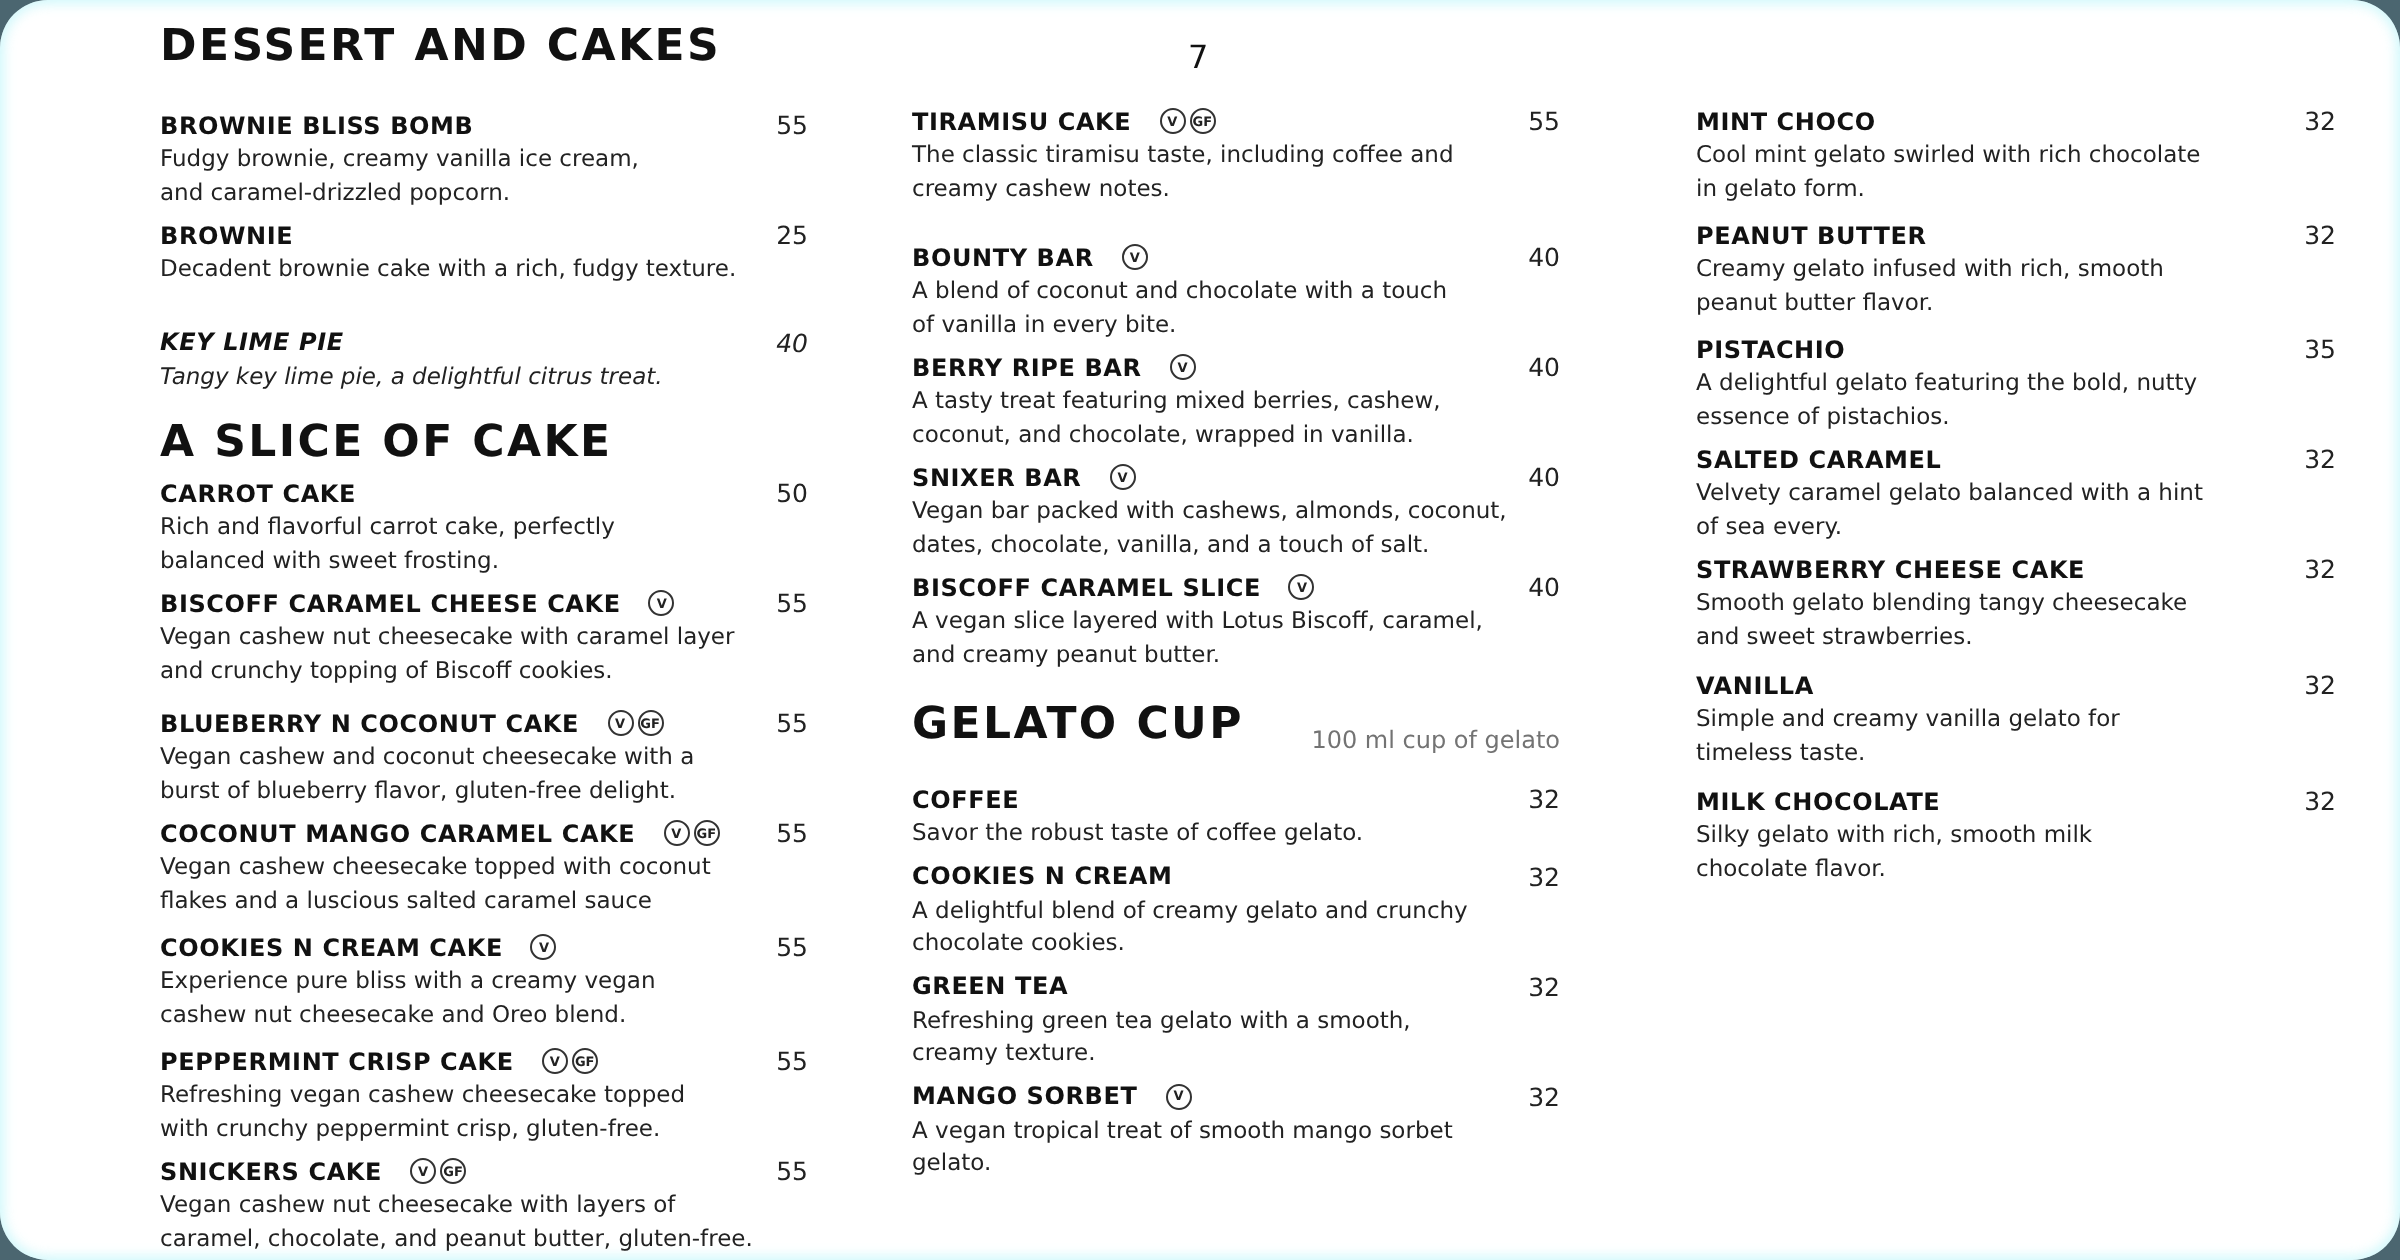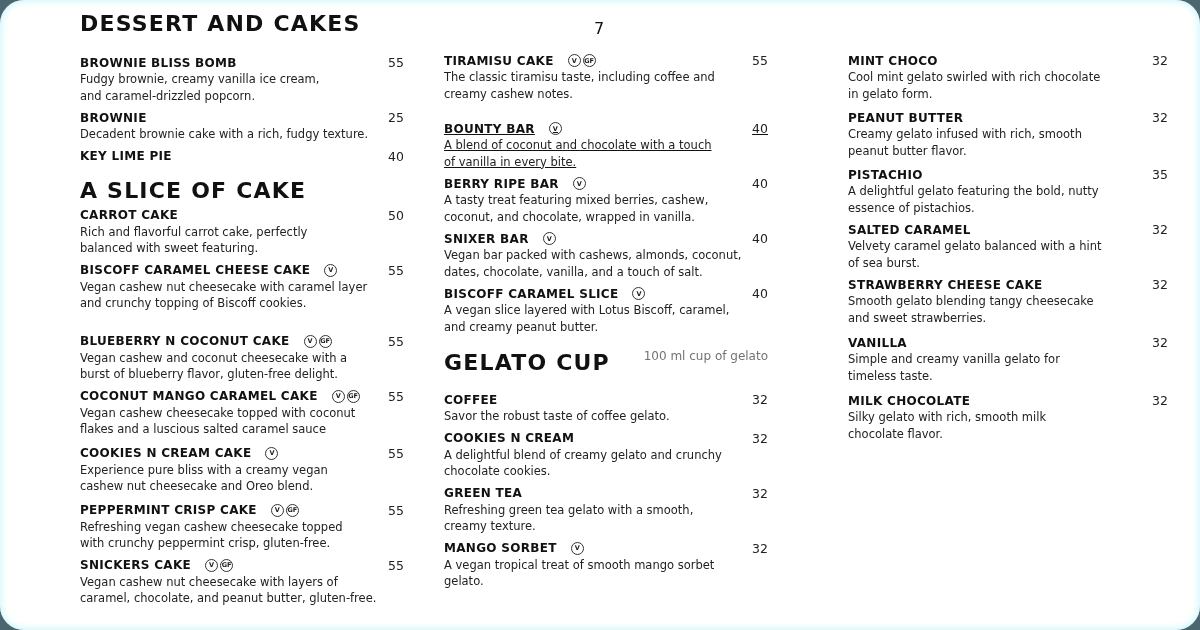--- a/index.html
+++ b/index.html
@@ -15,30 +15,30 @@
       border-radius:24px;
       box-shadow: inset 0 0 6px 2px rgba(190,245,250,0.7);
       overflow:hidden;
     }
     .page-number {
       position:absolute; left:594px; top:19px;
       font-size:16px; color:#111;
     }
     .col { position:absolute; }
     .col-1 { left:80px; top:10px; width:324px; }
-    .col-2 { left:444px; top:52px; width:324px; }
+    .col-2 { left:456px; top:52px; width:324px; }
     .col-3 { left:848px; top:52px; width:320px; }
 
     .section-title {
       font-family:"DejaVu Sans", sans-serif;
       font-weight:bold; font-size:22px; letter-spacing:1.2px;
       margin:0; line-height:28px;
     }
     .section-head {
-      display:flex; align-items:flex-start; justify-content:space-between;
+      display:flex; align-items:flex-end; justify-content:space-between;
     }
     .section-note { font-size:12px; color:#737373; }
 
     .item { position:relative; }
     .item-head {
       display:flex; align-items:center; justify-content:space-between;
       height:17px;
       text-align:right;
     }
     .item-name-wrap { display:flex; align-items:center; }
@@ -80,57 +80,58 @@
         </div>
         <div class="item" style="margin-top: 5px;">
           <div class="item-head">
             <div class="item-name-wrap">
               <span class="item-name">BROWNIE</span>
             </div>
             <span class="item-price">25</span>
           </div>
           <div class="item-desc">Decadent brownie cake with a rich, fudgy texture.</div>
         </div>
-        <div class="item" style="margin-top: 5px;">
+        <div class="item" style="margin-top: 20px; font-style: italic;">
           <div class="item-head">
             <div class="item-name-wrap">
               <span class="item-name">KEY LIME PIE</span>
             </div>
             <span class="item-price">40</span>
           </div>
+          <div class="item-desc">Tangy key lime pie, a delightful citrus treat.</div>
         </div>
       </div>
       <div style="margin-top: 12px;">
         <div class="section-head">
           <h2 class="section-title">A SLICE OF CAKE</h2>
         </div>
         <div class="item" style="margin-top: 2px;">
           <div class="item-head">
             <div class="item-name-wrap">
               <span class="item-name">CARROT CAKE</span>
             </div>
             <span class="item-price">50</span>
           </div>
           <div class="item-desc">Rich and flavorful carrot cake, perfectly</div>
-          <div class="item-desc">balanced with sweet featuring.</div>
+          <div class="item-desc">balanced with sweet frosting.</div>
         </div>
         <div class="item" style="margin-top: 5px;">
           <div class="item-head">
             <div class="item-name-wrap">
               <span class="item-name">BISCOFF CARAMEL CHEESE CAKE</span>
               <span class="badges" style="margin-left: 14px;">
                 <span class="badge">V</span>
               </span>
             </div>
             <span class="item-price">55</span>
           </div>
           <div class="item-desc">Vegan cashew nut cheesecake with caramel layer</div>
           <div class="item-desc">and crunchy topping of Biscoff cookies.</div>
         </div>
-        <div class="item" style="margin-top: 21px;">
+        <div class="item" style="margin-top: 10px;">
           <div class="item-head">
             <div class="item-name-wrap">
               <span class="item-name">BLUEBERRY N COCONUT CAKE</span>
               <span class="badges" style="margin-left: 14px;">
                 <span class="badge">V</span>
                 <span class="badge">GF</span>
               </span>
             </div>
             <span class="item-price">55</span>
           </div>
@@ -203,21 +204,21 @@
               <span class="badges" style="margin-left: 14px;">
                 <span class="badge">V</span>
                 <span class="badge">GF</span>
               </span>
             </div>
             <span class="item-price">55</span>
           </div>
           <div class="item-desc">The classic tiramisu taste, including coffee and</div>
           <div class="item-desc">creamy cashew notes.</div>
         </div>
-        <div class="item" style="margin-top: 18px; text-decoration: underline;">
+        <div class="item" style="margin-top: 18px;">
           <div class="item-head">
             <div class="item-name-wrap">
               <span class="item-name">BOUNTY BAR</span>
               <span class="badges" style="margin-left: 14px;">
                 <span class="badge">V</span>
               </span>
             </div>
             <span class="item-price">40</span>
           </div>
           <div class="item-desc">A blend of coconut and chocolate with a touch</div>
@@ -345,21 +346,21 @@
           <div class="item-desc">essence of pistachios.</div>
         </div>
         <div class="item" style="margin-top: 5px;">
           <div class="item-head">
             <div class="item-name-wrap">
               <span class="item-name">SALTED CARAMEL</span>
             </div>
             <span class="item-price">32</span>
           </div>
           <div class="item-desc">Velvety caramel gelato balanced with a hint</div>
-          <div class="item-desc">of sea burst.</div>
+          <div class="item-desc">of sea every.</div>
         </div>
         <div class="item" style="margin-top: 5px;">
           <div class="item-head">
             <div class="item-name-wrap">
               <span class="item-name">STRAWBERRY CHEESE CAKE</span>
             </div>
             <span class="item-price">32</span>
           </div>
           <div class="item-desc">Smooth gelato blending tangy cheesecake</div>
           <div class="item-desc">and sweet strawberries.</div>

